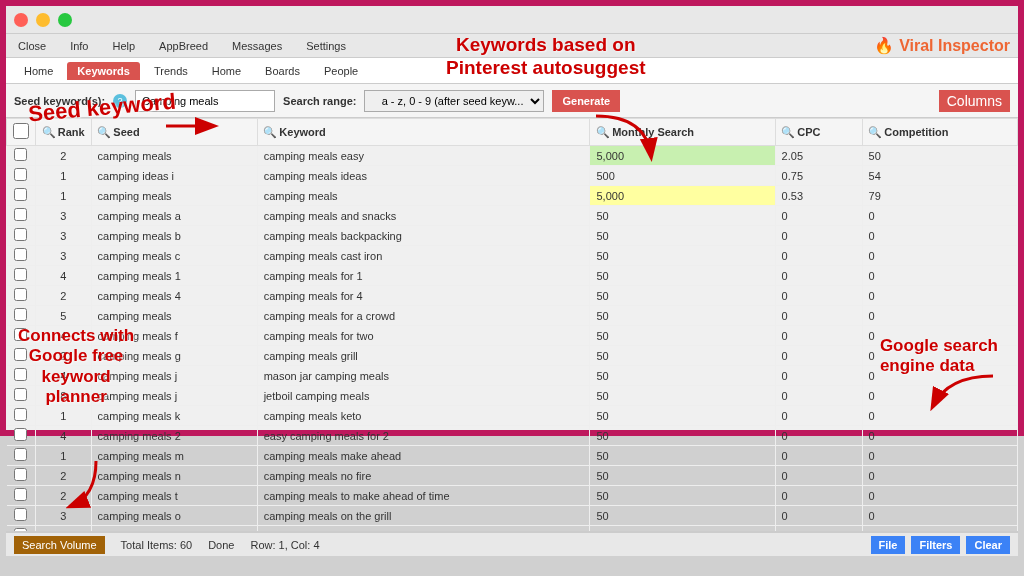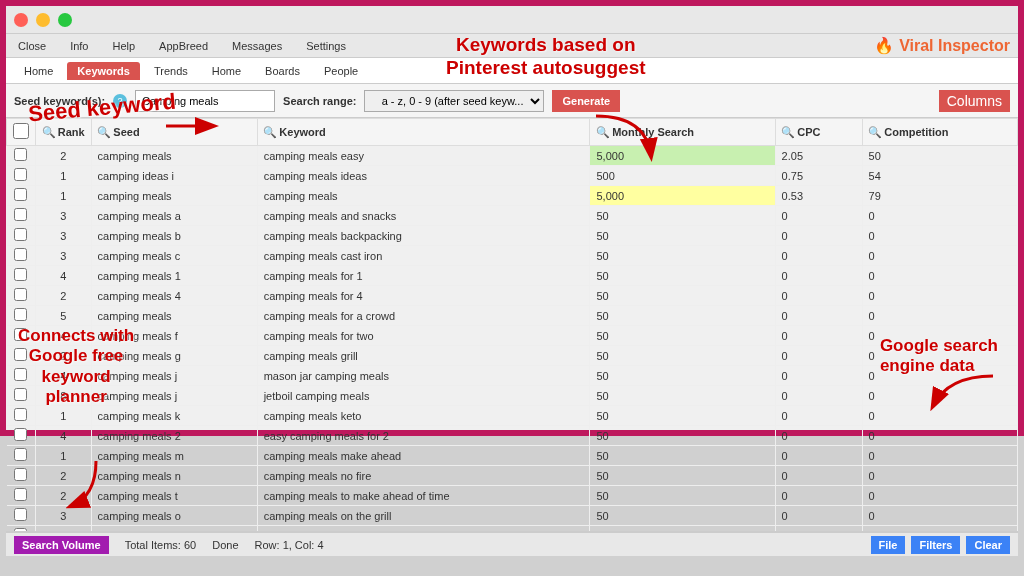--- a/index.html
+++ b/index.html
@@ -206,28 +206,27 @@
       font-size: 18px;
       line-height: 1.1;
       text-shadow: 1px 1px 2px rgba(255,255,255,0.7);
       pointer-events: none;
     }
     .arrow-red {
       position: absolute;
       pointer-events: none;
     }
     .search-vol-btn {
-      background: #a21caf;
+      background: #a16207;
       color: white;
       border: none;
       padding: 2px 8px;
       font-size: 11px;
       cursor: pointer;
       height: 18px;
-      font-weight: bold;
     }
     .checkbox-header {
       width: 16px; height: 16px;
       cursor: pointer;
     }
   </style>
 </head>
 <body>
 
 <div class="app-window">

